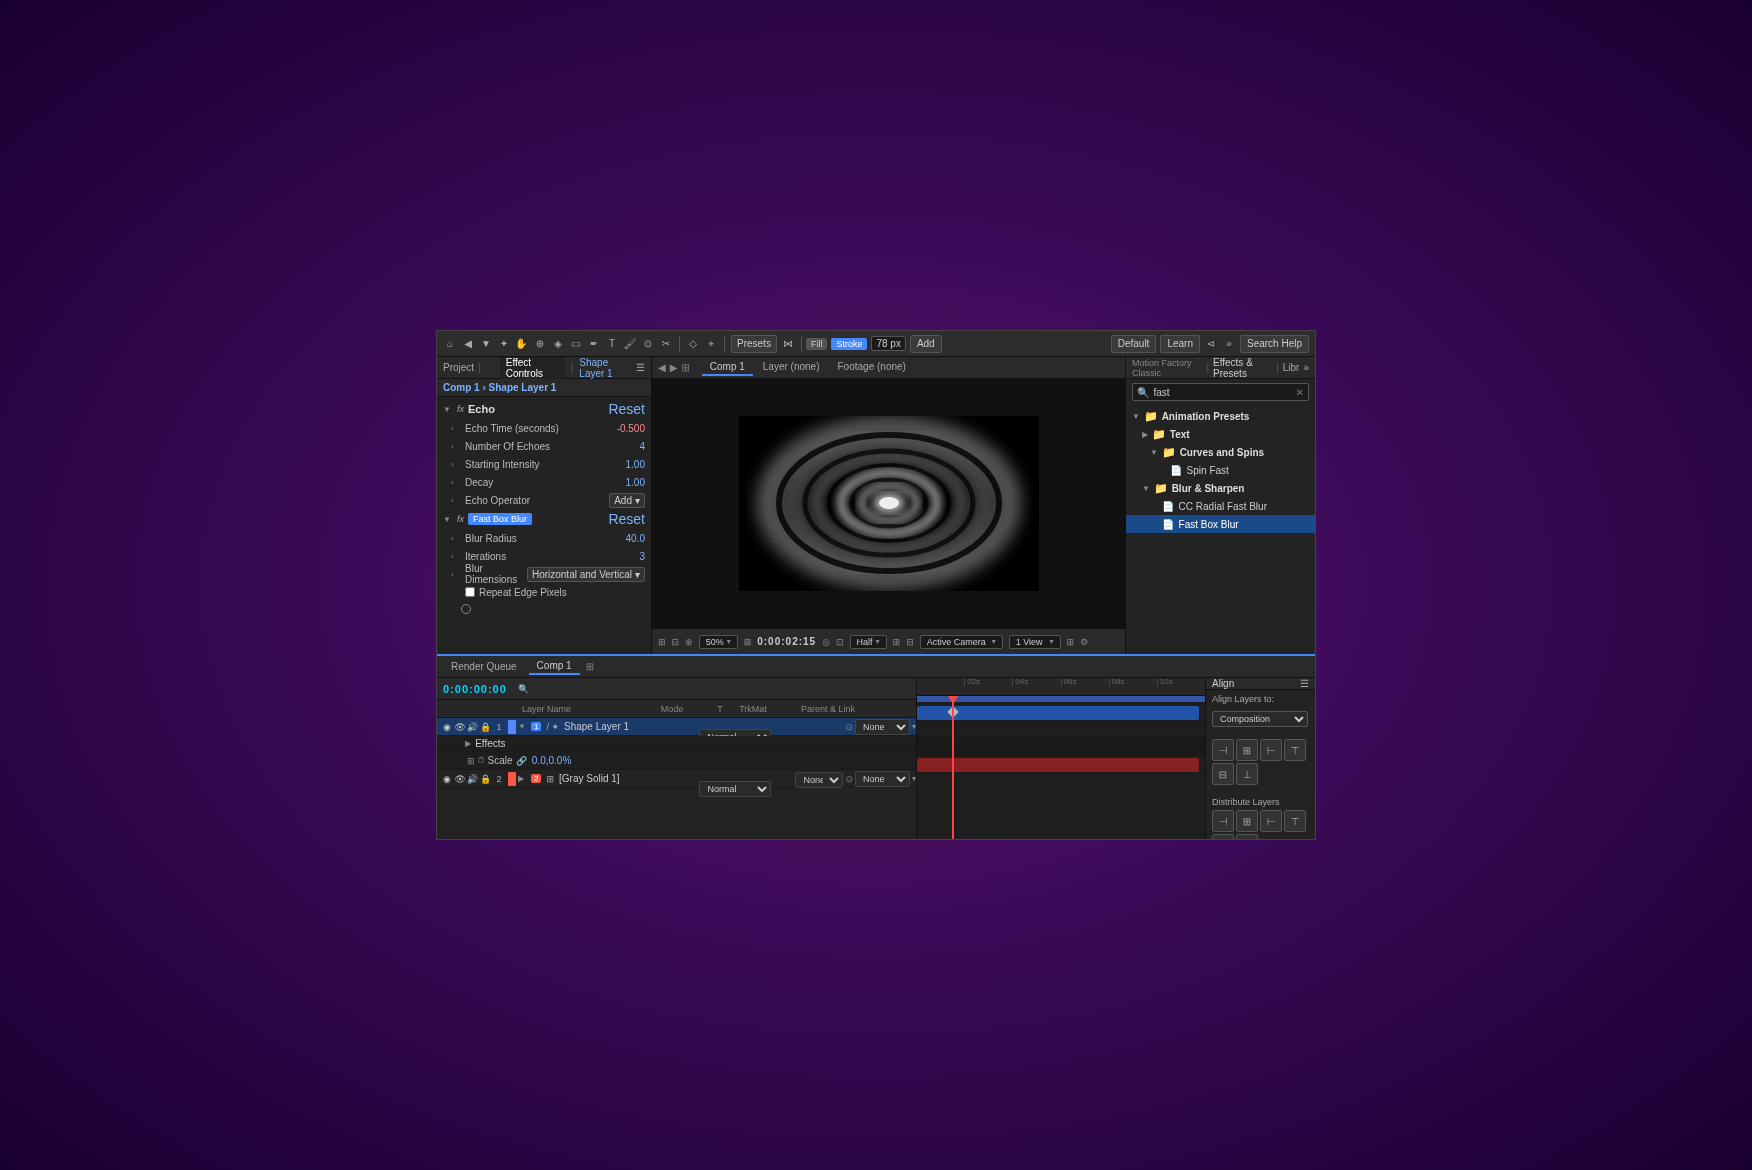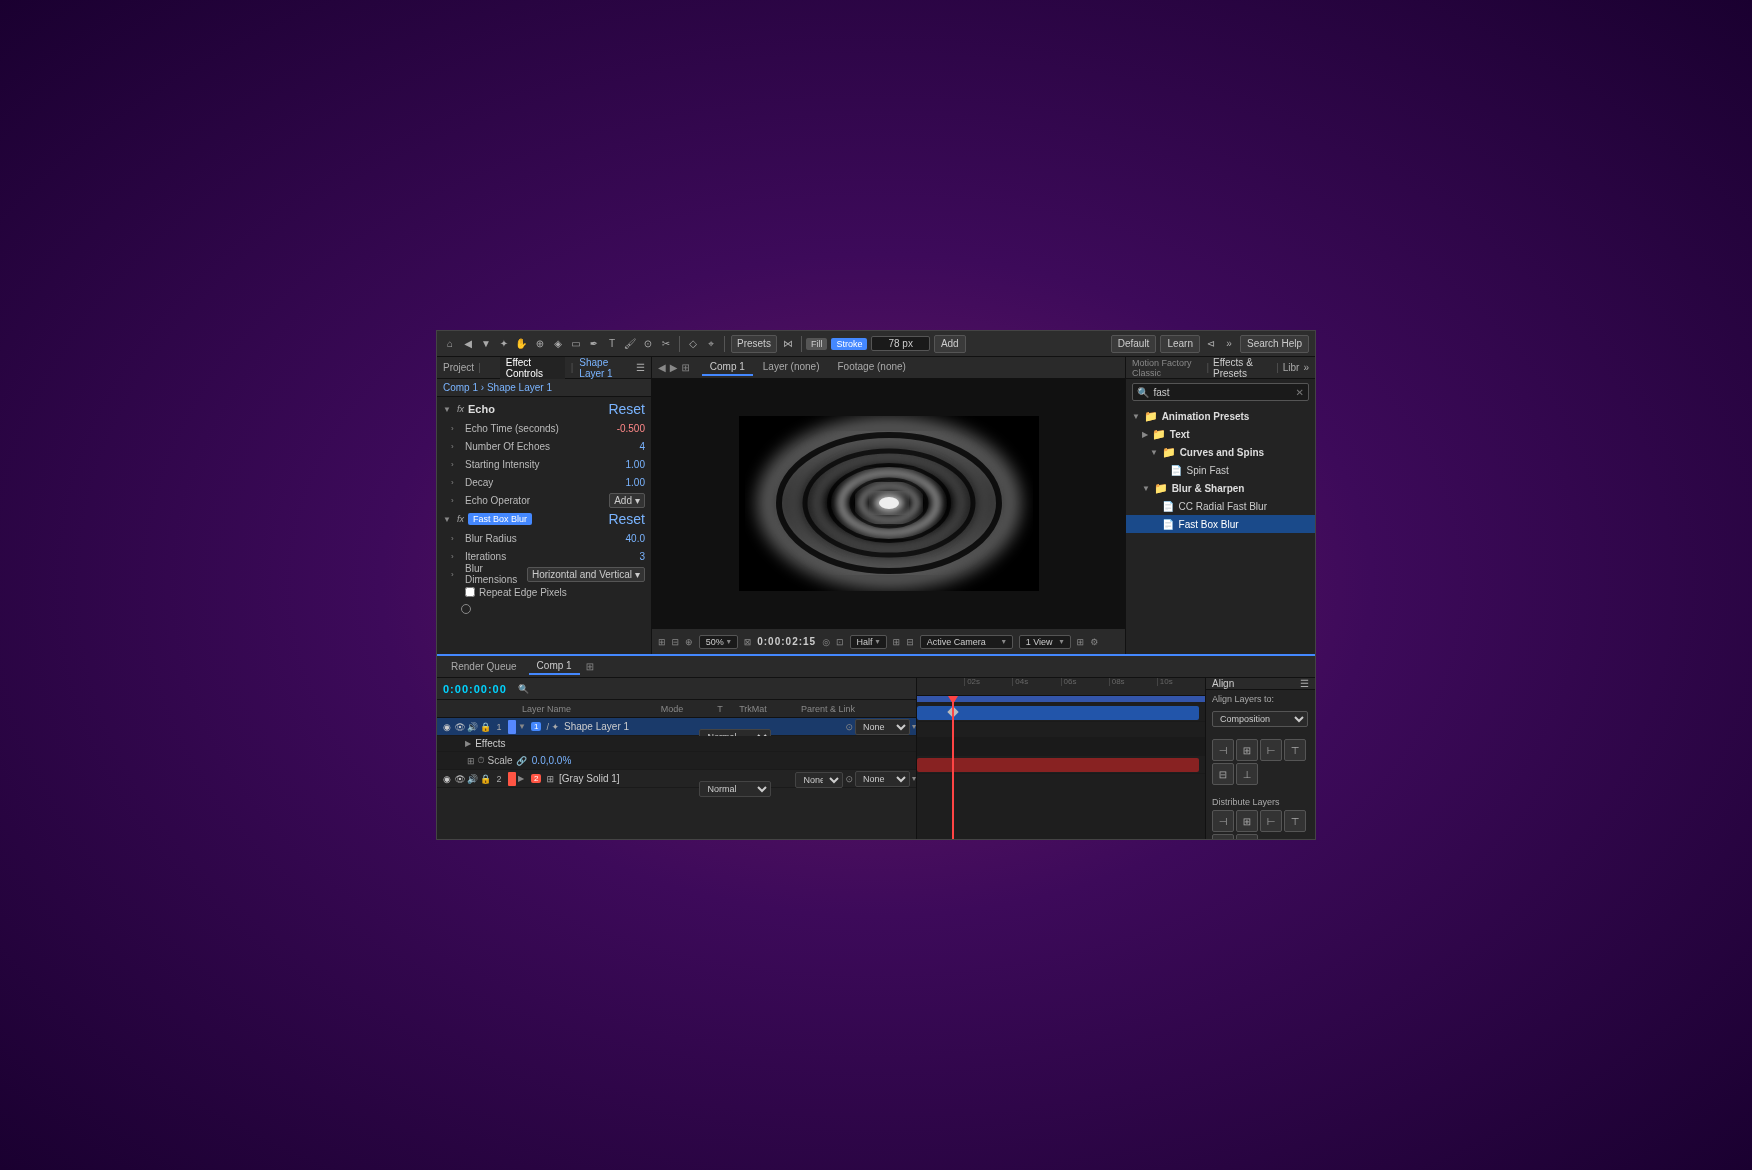--- a/index.html
+++ b/index.html
@@ -65,21 +65,21 @@
     }
     .toolbar-label {
       color: #ccc;
       font-size: 10px;
     }
     .toolbar-value {
       color: #ccc;
       font-size: 10px;
       background: #1a1a1a;
       border: 1px solid #555;
-      padding: 1px 16px;
+      padding: 1px 4px;
       border-radius: 2px;
     }
     .stroke-indicator {
       background: #4488ff;
       color: white;
       font-size: 9px;
       padding: 1px 5px;
       border-radius: 2px;
     }
     .fill-indicator {
@@ -144,20 +144,21 @@
       border-bottom: 1px solid #111;
       display: flex;
       align-items: center;
       padding: 0 6px;
       font-size: 10px;
       color: #999;
     }
     .panel-subheader-link {
       color: #7ab4ff;
       font-size: 10px;
+      font-weight: bold;
     }
 
     .effect-controls {
       flex: 1;
       overflow-y: auto;
       padding: 2px 0;
     }
 
     .effect-section {
       padding: 0;
@@ -924,21 +925,21 @@
         <span style="color:#888;font-size:9px;">⊠</span>
         <span class="toolbar-label" style="color:#ccc;font-size:10px;font-weight:bold;letter-spacing:1px;">0:00:02:15</span>
         <span style="color:#888;font-size:9px;">◎</span>
         <span style="color:#888;font-size:9px;">⊡</span>
         <div style="background:#1a1a1a;border:1px solid #555;padding:1px 6px;border-radius:2px;display:flex;align-items:center;gap:3px;">
           <span class="toolbar-label">Half</span>
           <span style="font-size:8px;color:#888;">▾</span>
         </div>
         <span style="color:#888;font-size:9px;">⊞</span>
         <span style="color:#888;font-size:9px;">⊟</span>
-        <div style="background:#1a1a1a;border:1px solid #555;padding:1px 6px;border-radius:2px;display:flex;align-items:center;gap:16px;">
+        <div style="background:#1a1a1a;border:1px solid #555;padding:1px 6px;border-radius:2px;display:flex;align-items:center;gap:6px;">
           <span class="toolbar-label">Active Camera</span>
           <span style="font-size:8px;color:#888;">▾</span>
         </div>
         <div style="background:#1a1a1a;border:1px solid #555;padding:1px 6px;border-radius:2px;display:flex;align-items:center;gap:7px;">
           <span class="toolbar-label">1 View</span>
           <span style="font-size:8px;color:#888;">▾</span>
         </div>
         <span style="color:#888;font-size:9px;">⊞</span>
         <span style="color:#888;font-size:9px;">⚙</span>
       </div>

